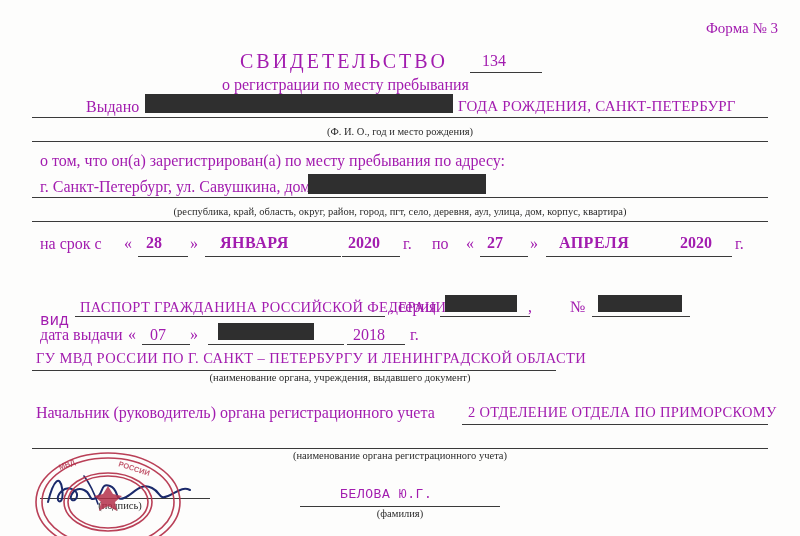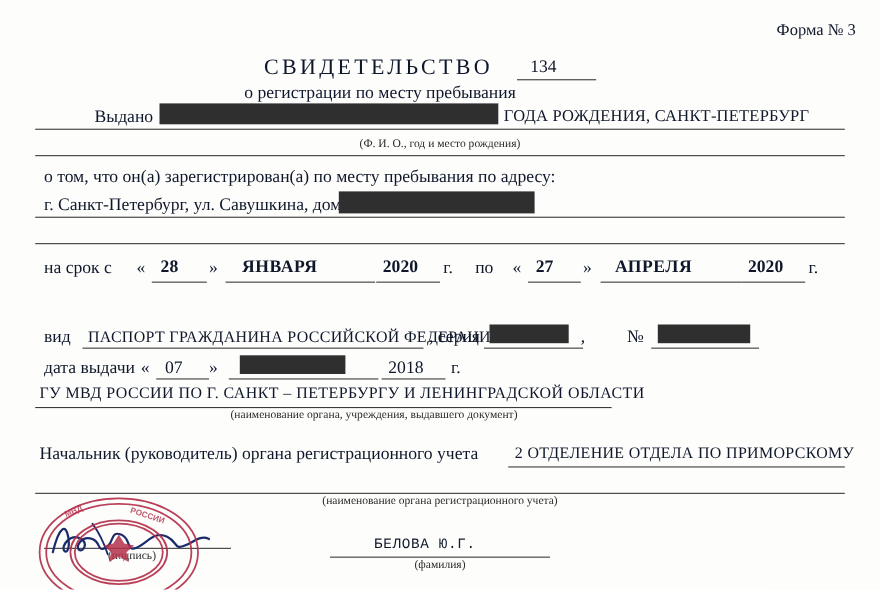--- a/index.html
+++ b/index.html
@@ -33,21 +33,21 @@
     position: absolute;
     font-size: 10.5px;
     color: #2b2b2b;
     text-align: center;
     font-family: "Liberation Serif", serif;
   }
   .txt {
     position: absolute;
     font-size: 15.5px;
     white-space: nowrap;
-    color: #0f172a;
+    color: #a21caf;
   }
 
   
   #form-no {
     top: 20px; right: 22px;
     font-size: 15px;
   }
   #doc-title {
     top: 50px; left: 240px;
     font-size: 20px;
@@ -99,21 +99,21 @@
 
   #rule-day-from { left: 138px; top: 256px; width: 50px; }
   #rule-month-from { left: 205px; top: 256px; width: 136px; }
   #rule-year-from { left: 342px; top: 256px; width: 58px; }
   #rule-day-to { left: 480px; top: 256px; width: 48px; }
   #rule-month-to { left: 546px; top: 256px; width: 128px; }
   #rule-year-to { left: 674px; top: 256px; width: 58px; }
 
   
   #idoc-line { top: 272px; left: 40px; font-size: 16px; }
-  #idoc-kind-label { top: 298px; left: 40px; font-size: 16px; }
+  #idoc-kind-label { top: 312px; left: 40px; font-size: 16px; font-family: Liberation Mono, monospace; }
   #idoc-kind-value { top: 299px; left: 80px; font-size: 14.5px; letter-spacing: 0.3px; }
   #idoc-series-label { top: 298px; left: 390px; font-size: 16px; font-family: Liberation Serif, serif; }
   #idoc-series-redact { left: 445px; top: 295px; width: 72px; height: 17px; }
   #idoc-comma { top: 298px; left: 528px; font-size: 16px; }
   #idoc-no-label { top: 298px; left: 570px; font-size: 16px; }
   #idoc-no-redact { left: 598px; top: 295px; width: 84px; height: 17px; }
   #rule-kind { left: 75px; top: 316px; width: 310px; }
   #rule-series { left: 440px; top: 316px; width: 90px; }
   #rule-no { left: 592px; top: 316px; width: 98px; }
 
@@ -177,20 +177,21 @@
   <div class="redact" id="issued-redact"></div>
   <div class="txt" id="issued-tail">ГОДА РОЖДЕНИЯ, САНКТ-ПЕТЕРБУРГ</div>
   <div class="rule" id="issued-rule"></div>
   <div class="caption" id="issued-caption">(Ф. И. О., год и место рождения)</div>
   <div class="rule" id="issued-rule2"></div>
 
   <div class="txt" id="about-line">о том, что он(а) зарегистрирован(а) по месту пребывания по адресу:</div>
   <div class="txt" id="address-line">г. Санкт-Петербург, ул. Савушкина, дом</div>
   <div class="redact" id="address-redact"></div>
   <div class="rule" id="address-rule"></div>
+  <div class="caption" id="address-caption">(республика, край, область, округ, район, город, пгт, село, деревня, аул, улица, дом, корпус, квартира)</div>
   <div class="rule" id="address-rule2"></div>
 
   <div class="txt" id="term-label">на срок с</div>
   <div class="txt" id="term-q1">«</div>
   <div class="txt" id="term-day-from">28</div>
   <div class="txt" id="term-q2">»</div>
   <div class="txt" id="term-month-from">ЯНВАРЯ</div>
   <div class="txt" id="term-year-from">2020</div>
   <div class="txt" id="term-g1">г.</div>
   <div class="txt" id="term-po">по</div>

